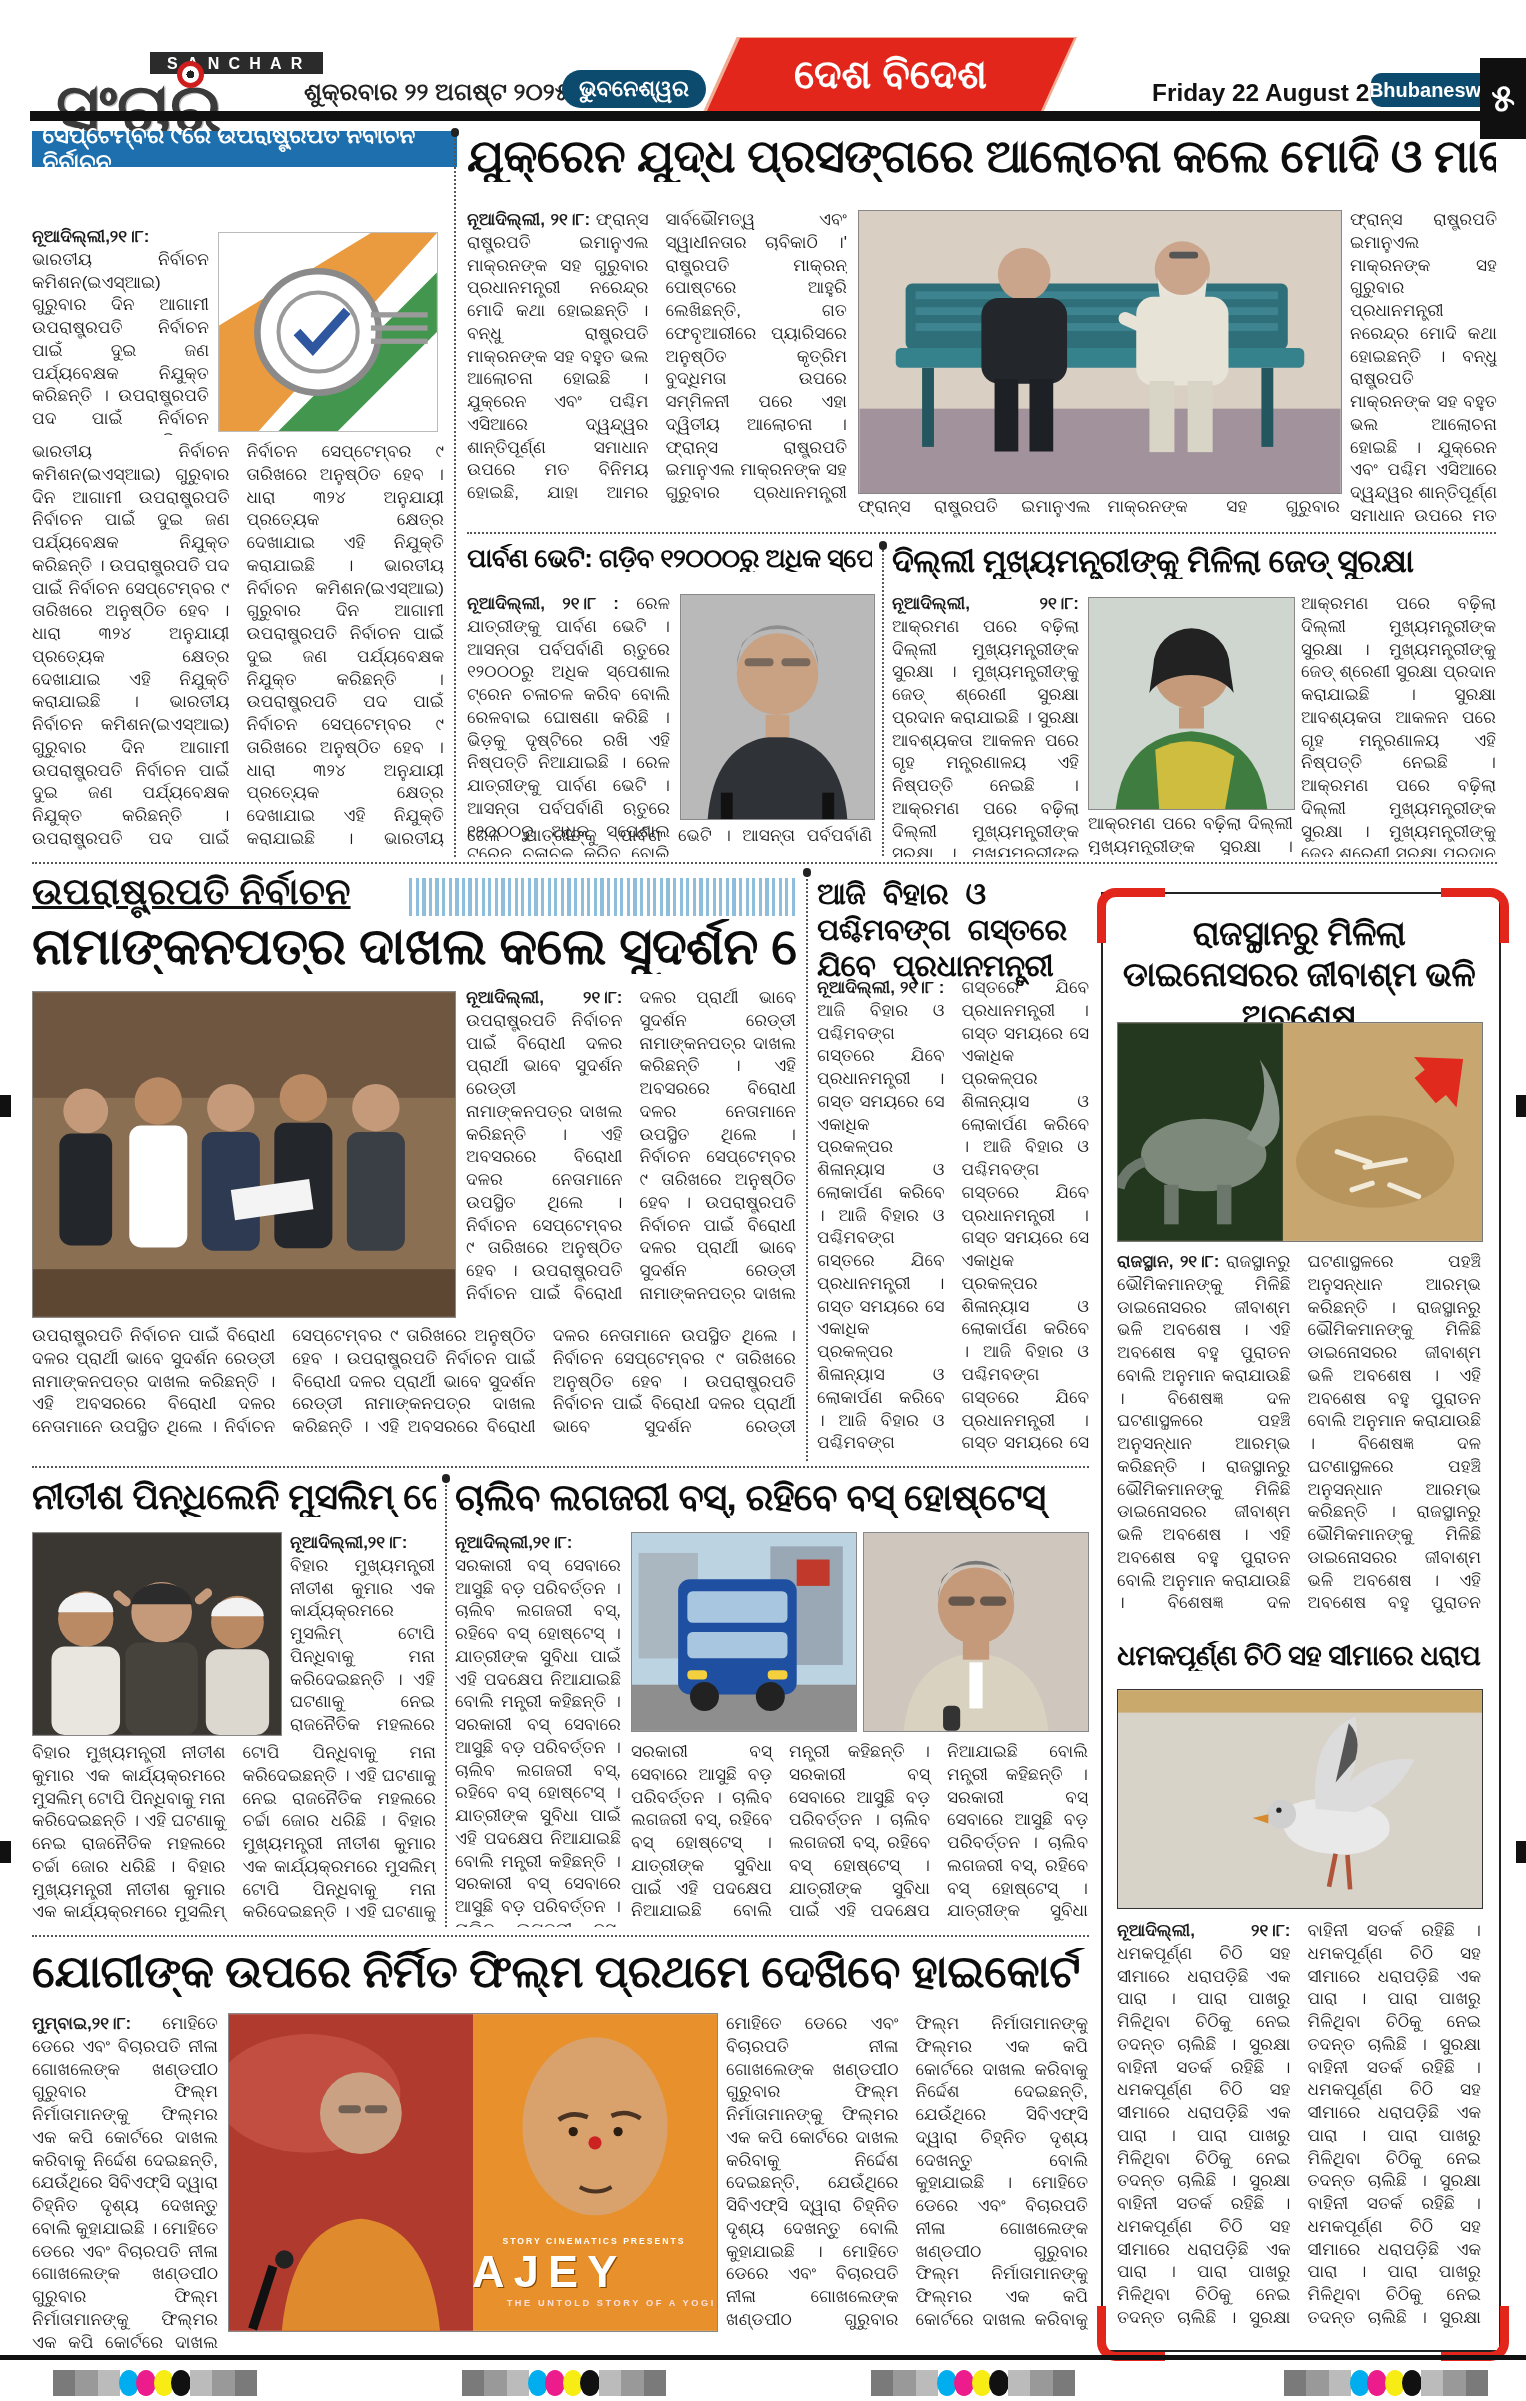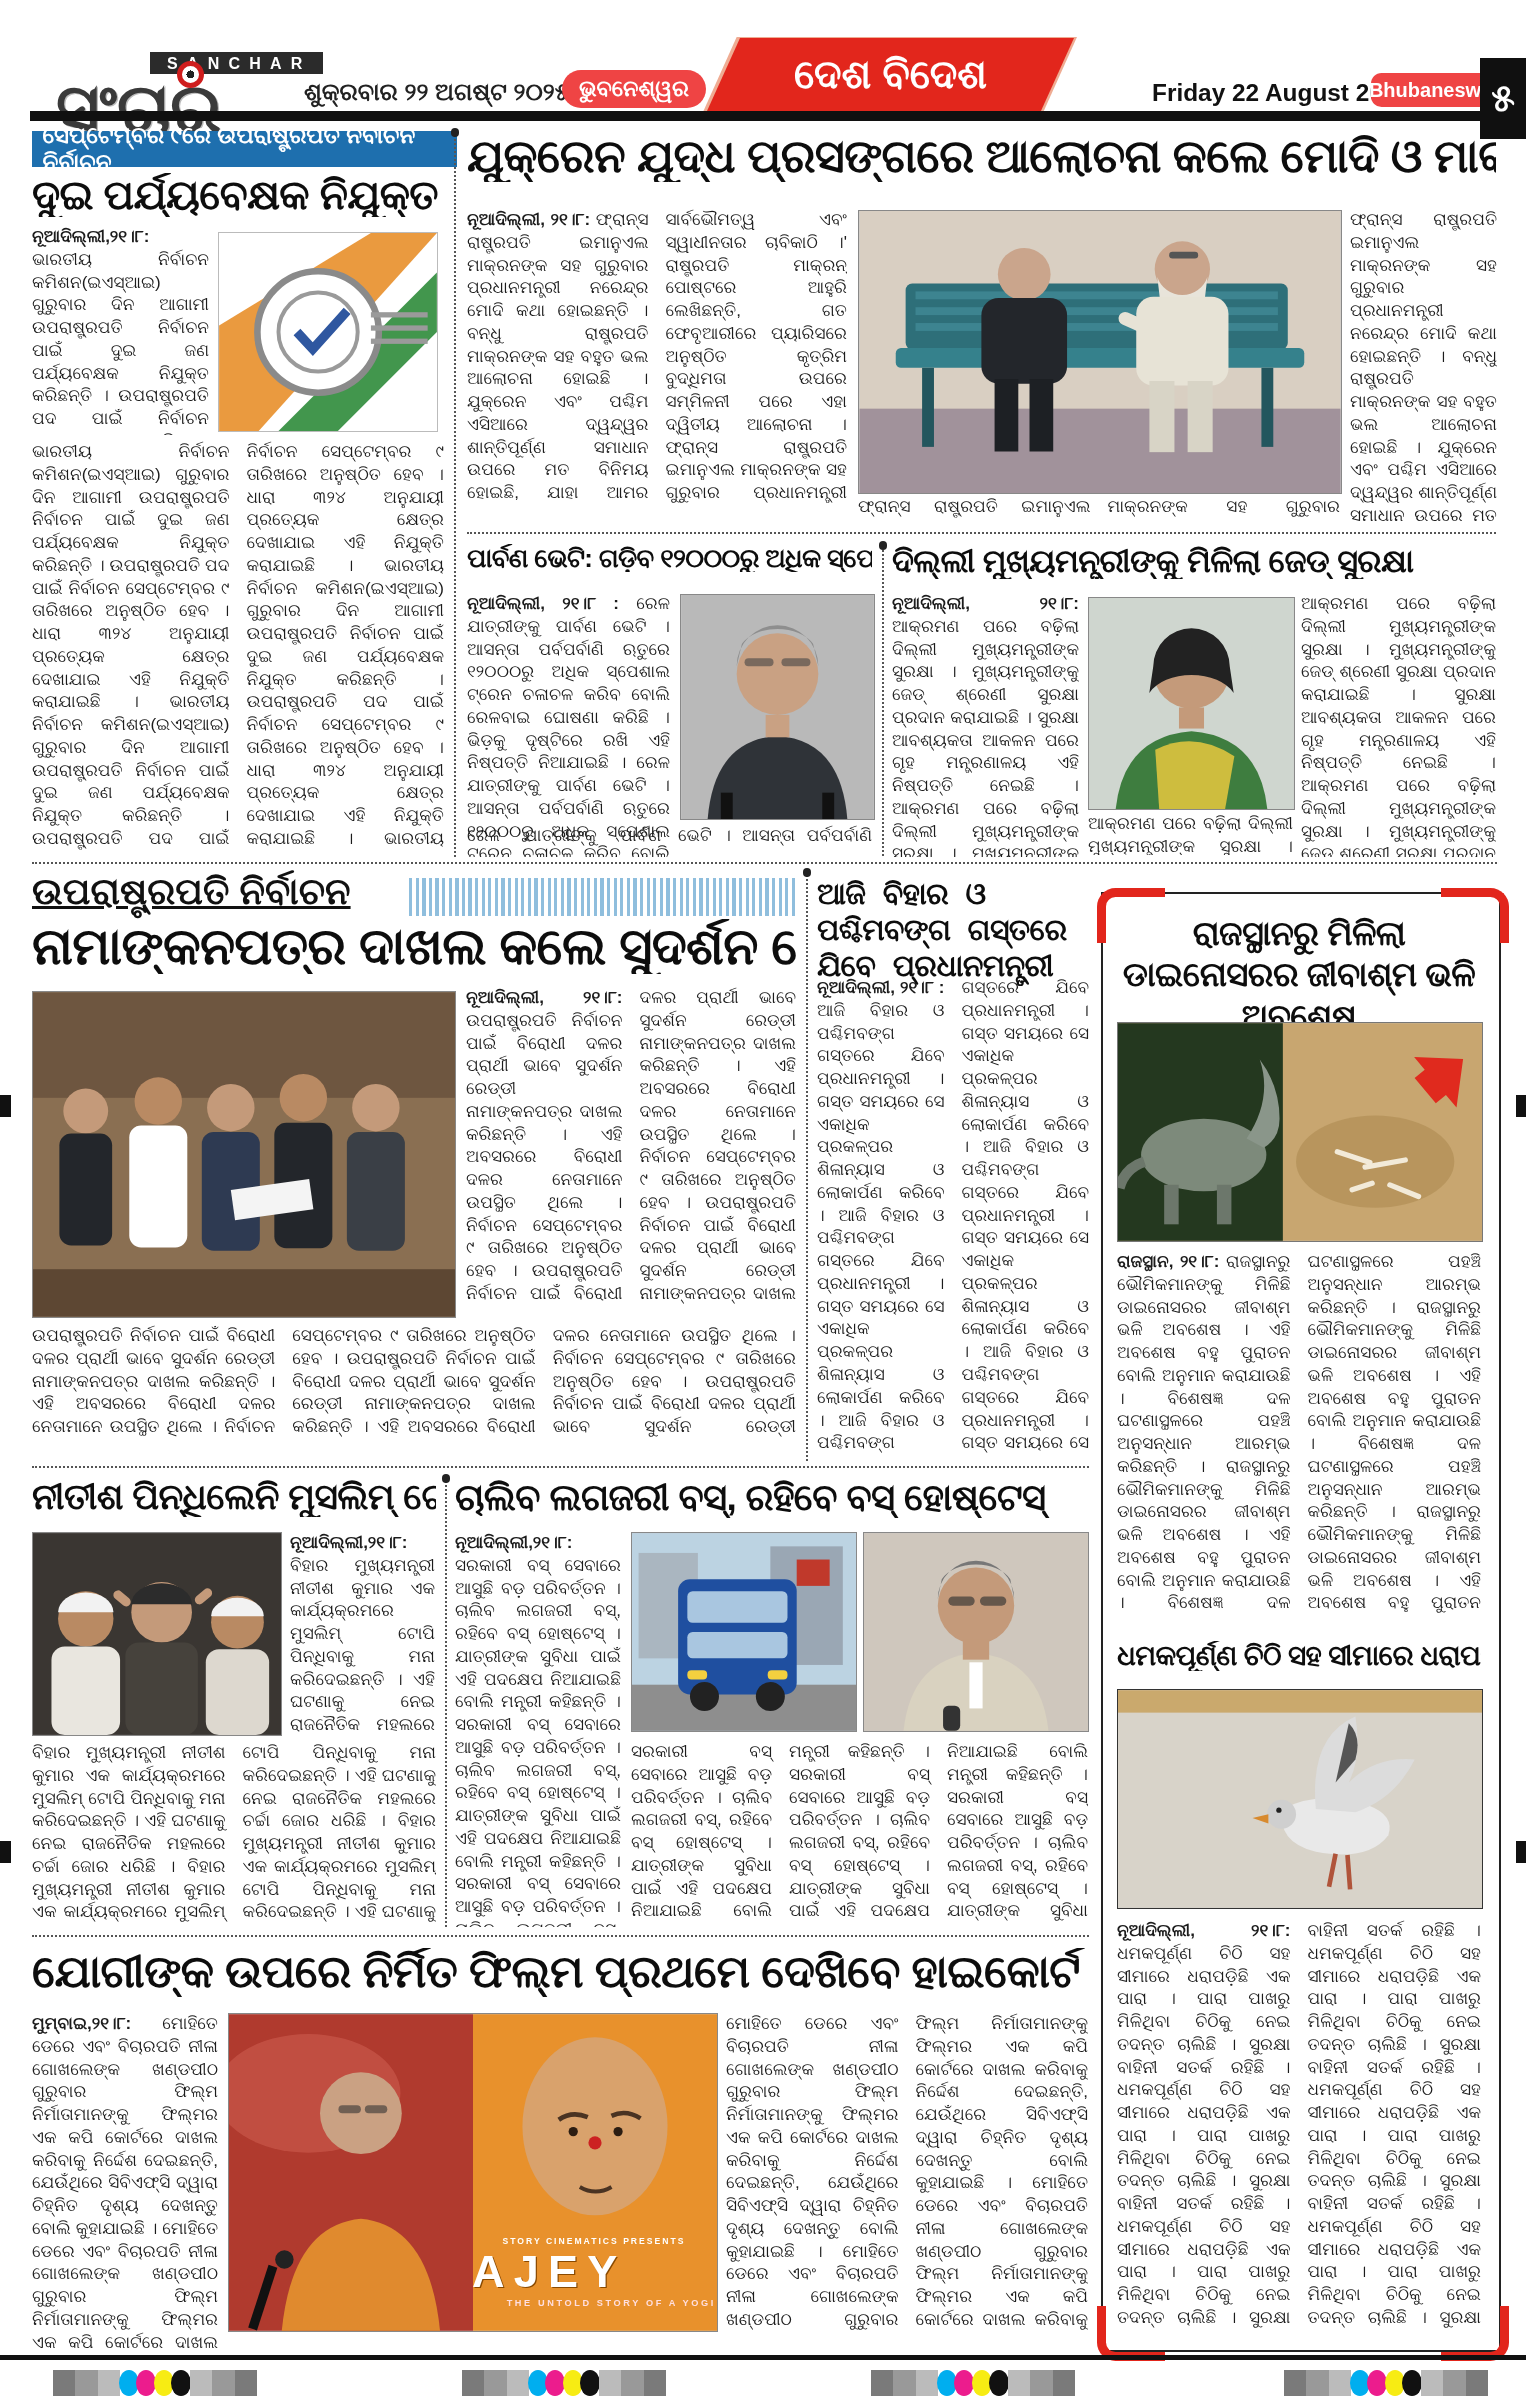--- a/index.html
+++ b/index.html
@@ -6,21 +6,21 @@
   #page{position:relative;width:1526px;height:2401px;background:#ffffff;overflow:hidden;
         font-family:"Liberation Sans","DejaVu Sans",sans-serif;color:#111;}
   .abs{position:absolute;}
   
   .sanchar-bar{background:#2b2b2b;color:#fff;font-size:16px;font-weight:bold;letter-spacing:9.2px;
                padding:3.3px 12px 2px 17px;}
   .logo-odia{font-size:67px;font-weight:900;color:#3a3a3a;line-height:1;
              text-shadow:1.3px 1.3px 0 #bbb;}
   .ring{position:absolute;width:17px;height:17px;border:5.3px solid #cf1d1d;border-radius:50%;
         background:radial-gradient(circle,#222 0 4px,#fff 4px);}
-  .pill{background:#ef4444;color:#fff;border-radius:20px;display:flex;align-items:center;justify-content:center;font-weight:bold;}
+  .pill{background:#0c4a6e;color:#fff;border-radius:20px;display:flex;align-items:center;justify-content:center;font-weight:bold;}
   .banner{background:#e2261c;clip-path:polygon(9% 0,100% 0,91% 100%,0 100%);
           display:flex;align-items:center;justify-content:center;}
   .banner-shadow{background:#efac93;clip-path:polygon(9% 0,100% 0,91% 100%,0 100%);}
   .banner span{color:#fff;font-size:40px;font-weight:900;}
   .page-tab{background:#101010;color:#fff;display:flex;align-items:center;justify-content:center;
             font-size:38px;font-weight:bold;}
   .mast-rule{background:#101010;}
   
   .kicker{background:#1e6fae;color:#fff;font-weight:bold;display:flex;align-items:center;padding:0 10.6px;}
   .hl{font-weight:900;color:#0d0d0d;line-height:1.08;letter-spacing:-0.7px;white-space:nowrap;overflow:hidden;}
@@ -70,21 +70,20 @@
 
   <div class="abs" style="left:1152px;top:79px;font-size:24.4px;font-weight:bold;color:#111;">Friday 22 August 2025</div>
 
   <div class="pill abs" style="left:1371px;top:73px;width:127px;height:34px;font-size:20px;border-radius:10.6px;">Bhubaneswar</div>
 
   <div class="page-tab abs" style="left:1480px;top:58px;width:46px;height:81px;">୫</div>
 
   <div class="mast-rule abs" style="left:30px;top:111px;width:1450px;height:10px;"></div>
 
   <div class="kicker abs" style="left:32px;top:131px;width:404px;height:36px;font-size:23px;">ସେପ୍ଟେମ୍ବର ୯ରେ ଉପରାଷ୍ଟ୍ରପତି ନିର୍ବାଚନ ନିର୍ବାଚନ</div>
-  <div class="hl abs" style="left:32px;top:173px;width:412px;font-size:41px;">ଦୁଇ ପର୍ଯ୍ୟବେକ୍ଷକ ନିଯୁକ୍ତ</div>
 
   <div class="abs photo" style="left:218px;top:232px;width:218px;height:198px;background:#fff;border:0.7px solid #bbb;">
     <svg viewBox="0 0 330 300">
       <rect x="0" y="0" width="330" height="300" fill="#ffffff"></rect>
       <polygon points="0,140 230,0 330,0 60,300 0,300" fill="#e88f2a" opacity="0.9"></polygon>
       <polygon points="90,300 330,60 330,150 180,300" fill="#2e8b3a" opacity="0.9"></polygon>
       <circle cx="150" cy="150" r="92" fill="#fff" stroke="#8a8a8a" stroke-width="10"></circle>
       <circle cx="150" cy="150" r="60" fill="none" stroke="#9a9a9a" stroke-width="6"></circle>
       <path d="M118 150 l24 26 l52 -58" stroke="#2f57a0" stroke-width="14" fill="none"></path>
       <rect x="230" y="120" width="86" height="8" fill="#9a9a9a"></rect>

